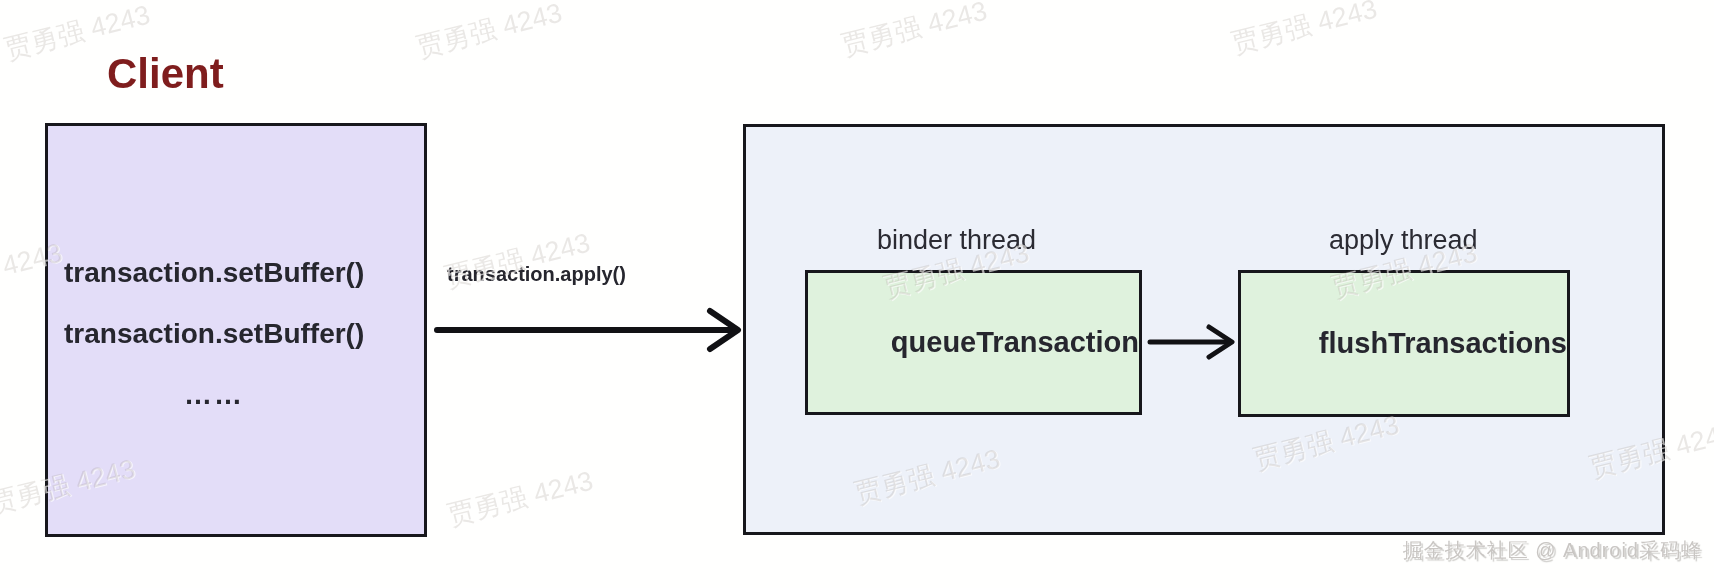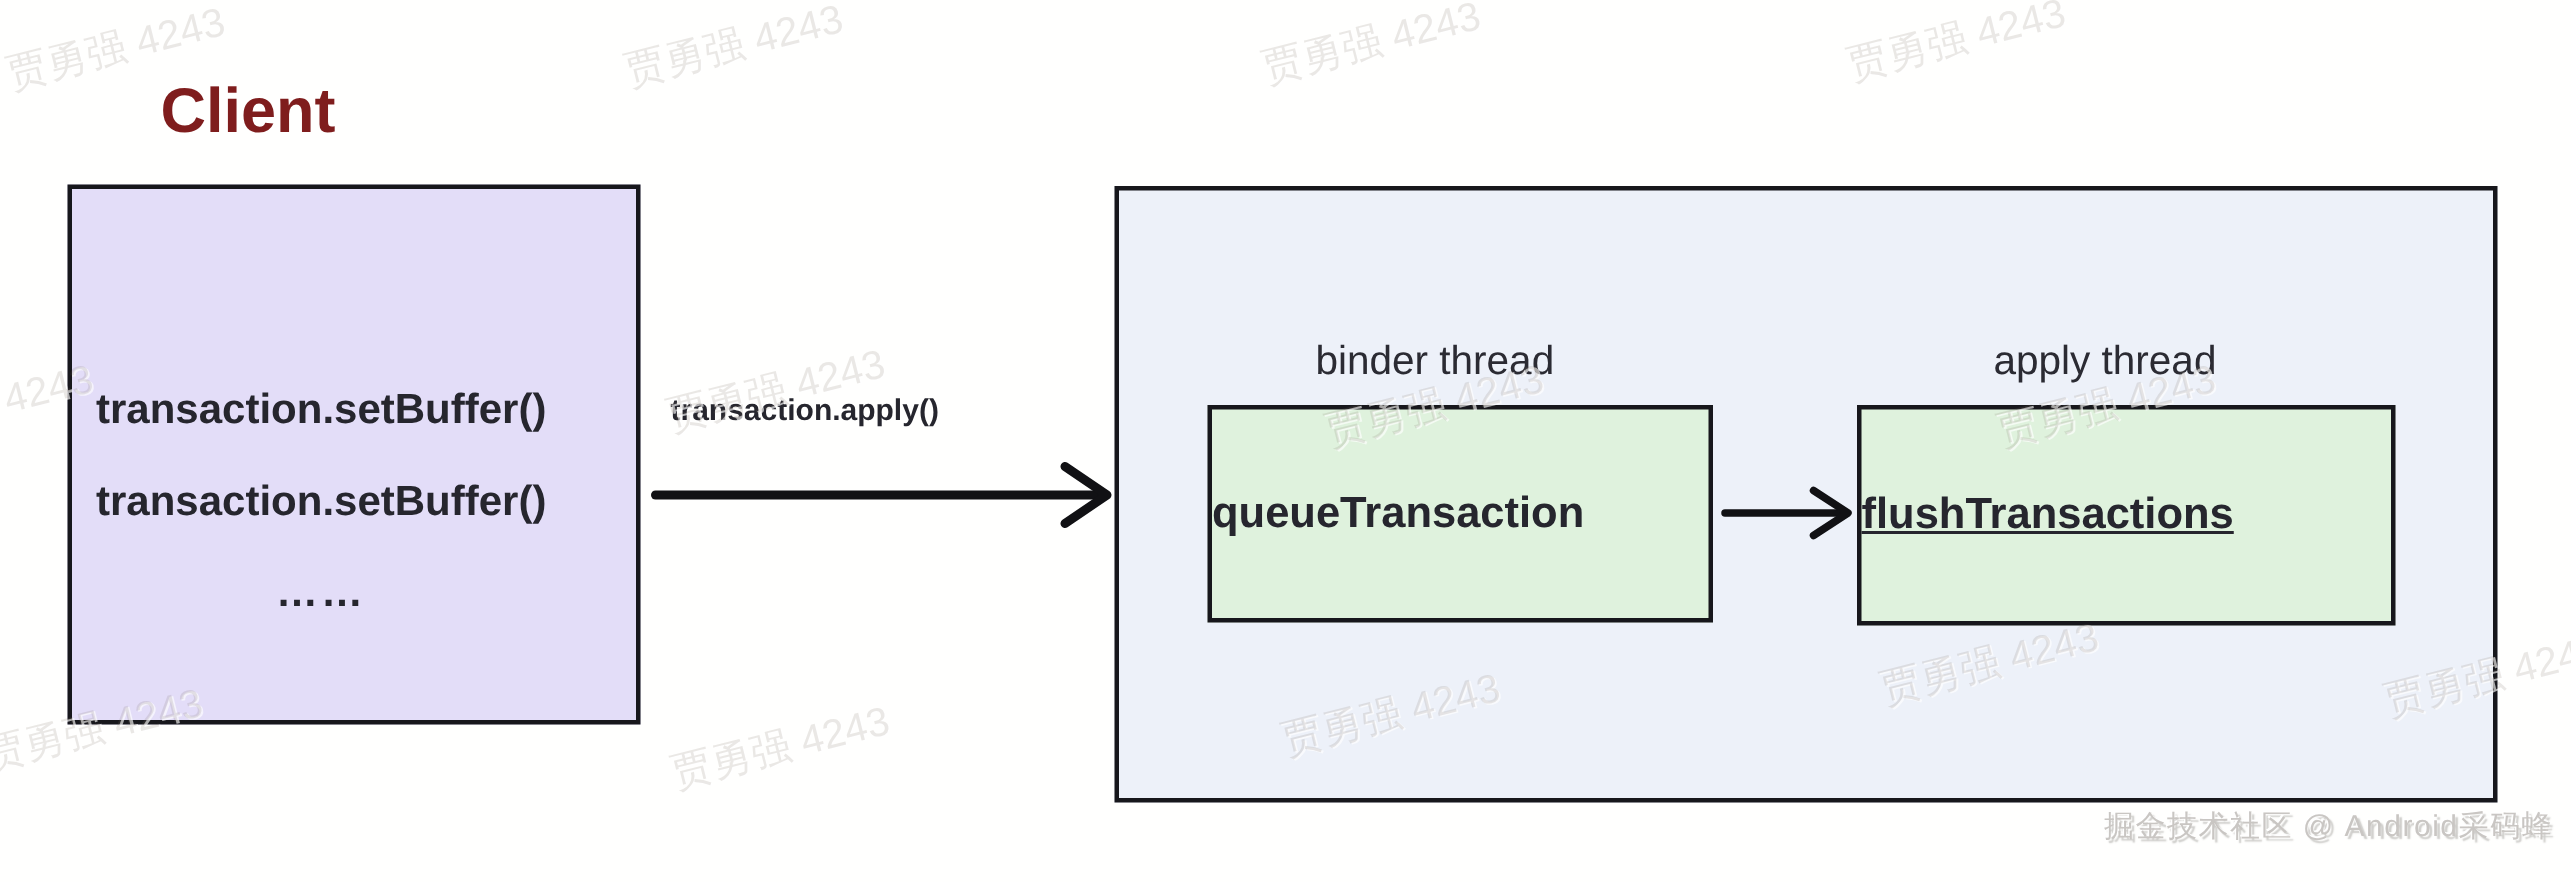--- a/index.html
+++ b/index.html
@@ -36,46 +36,46 @@
     white-space:nowrap;
     z-index:2;
   }
   .box{
     position:absolute;
     box-sizing:border-box;
     border:3px solid var(--border);
     z-index:1;
   }
   .client-box{
-    left:45px;top:123px;width:382px;height:360px;
+    left:45px;top:123px;width:382px;height:414px;
     background:var(--client-box-fill);
   }
   .client-items{
     position:absolute;
     left:16px;top:130px;
     display:flex;flex-direction:column;gap:27px;
     font-size:28px;font-weight:bold;line-height:34px;
     white-space:nowrap;
   }
   .client-items .ellipsis-item{
     width:300px;text-align:center;letter-spacing:2px;
   }
   .sf-box{
     left:743px;top:124px;width:922px;height:411px;
     background:var(--surfaceflinger-box-fill);
   }
   .thread-box{
     background:var(--thread-box-fill);
-    display:flex;align-items:center;justify-content:flex-start;
+    display:flex;align-items:center;justify-content:flex-end;
     font-size:29px;font-weight:bold;
     white-space:nowrap;
     z-index:2;
   }
   .queue-box{left:805px;top:270px;width:337px;height:145px;}
-  .flush-box{left:1238px;top:270px;width:359px;height:147px;text-decoration:underline;}
+  .flush-box{left:1238px;top:270px;width:332px;height:147px;}
   .thread-label{
     position:absolute;
     font-size:27px;font-weight:400;color:#2b2b33;
     white-space:nowrap;z-index:2;
   }
   .binder-thread-label{left:877px;top:225px;}
   .main-thread-label{left:1329px;top:225px;}
   .apply-label{
     position:absolute;left:447px;top:263px;
     font-size:20px;font-weight:bold;

